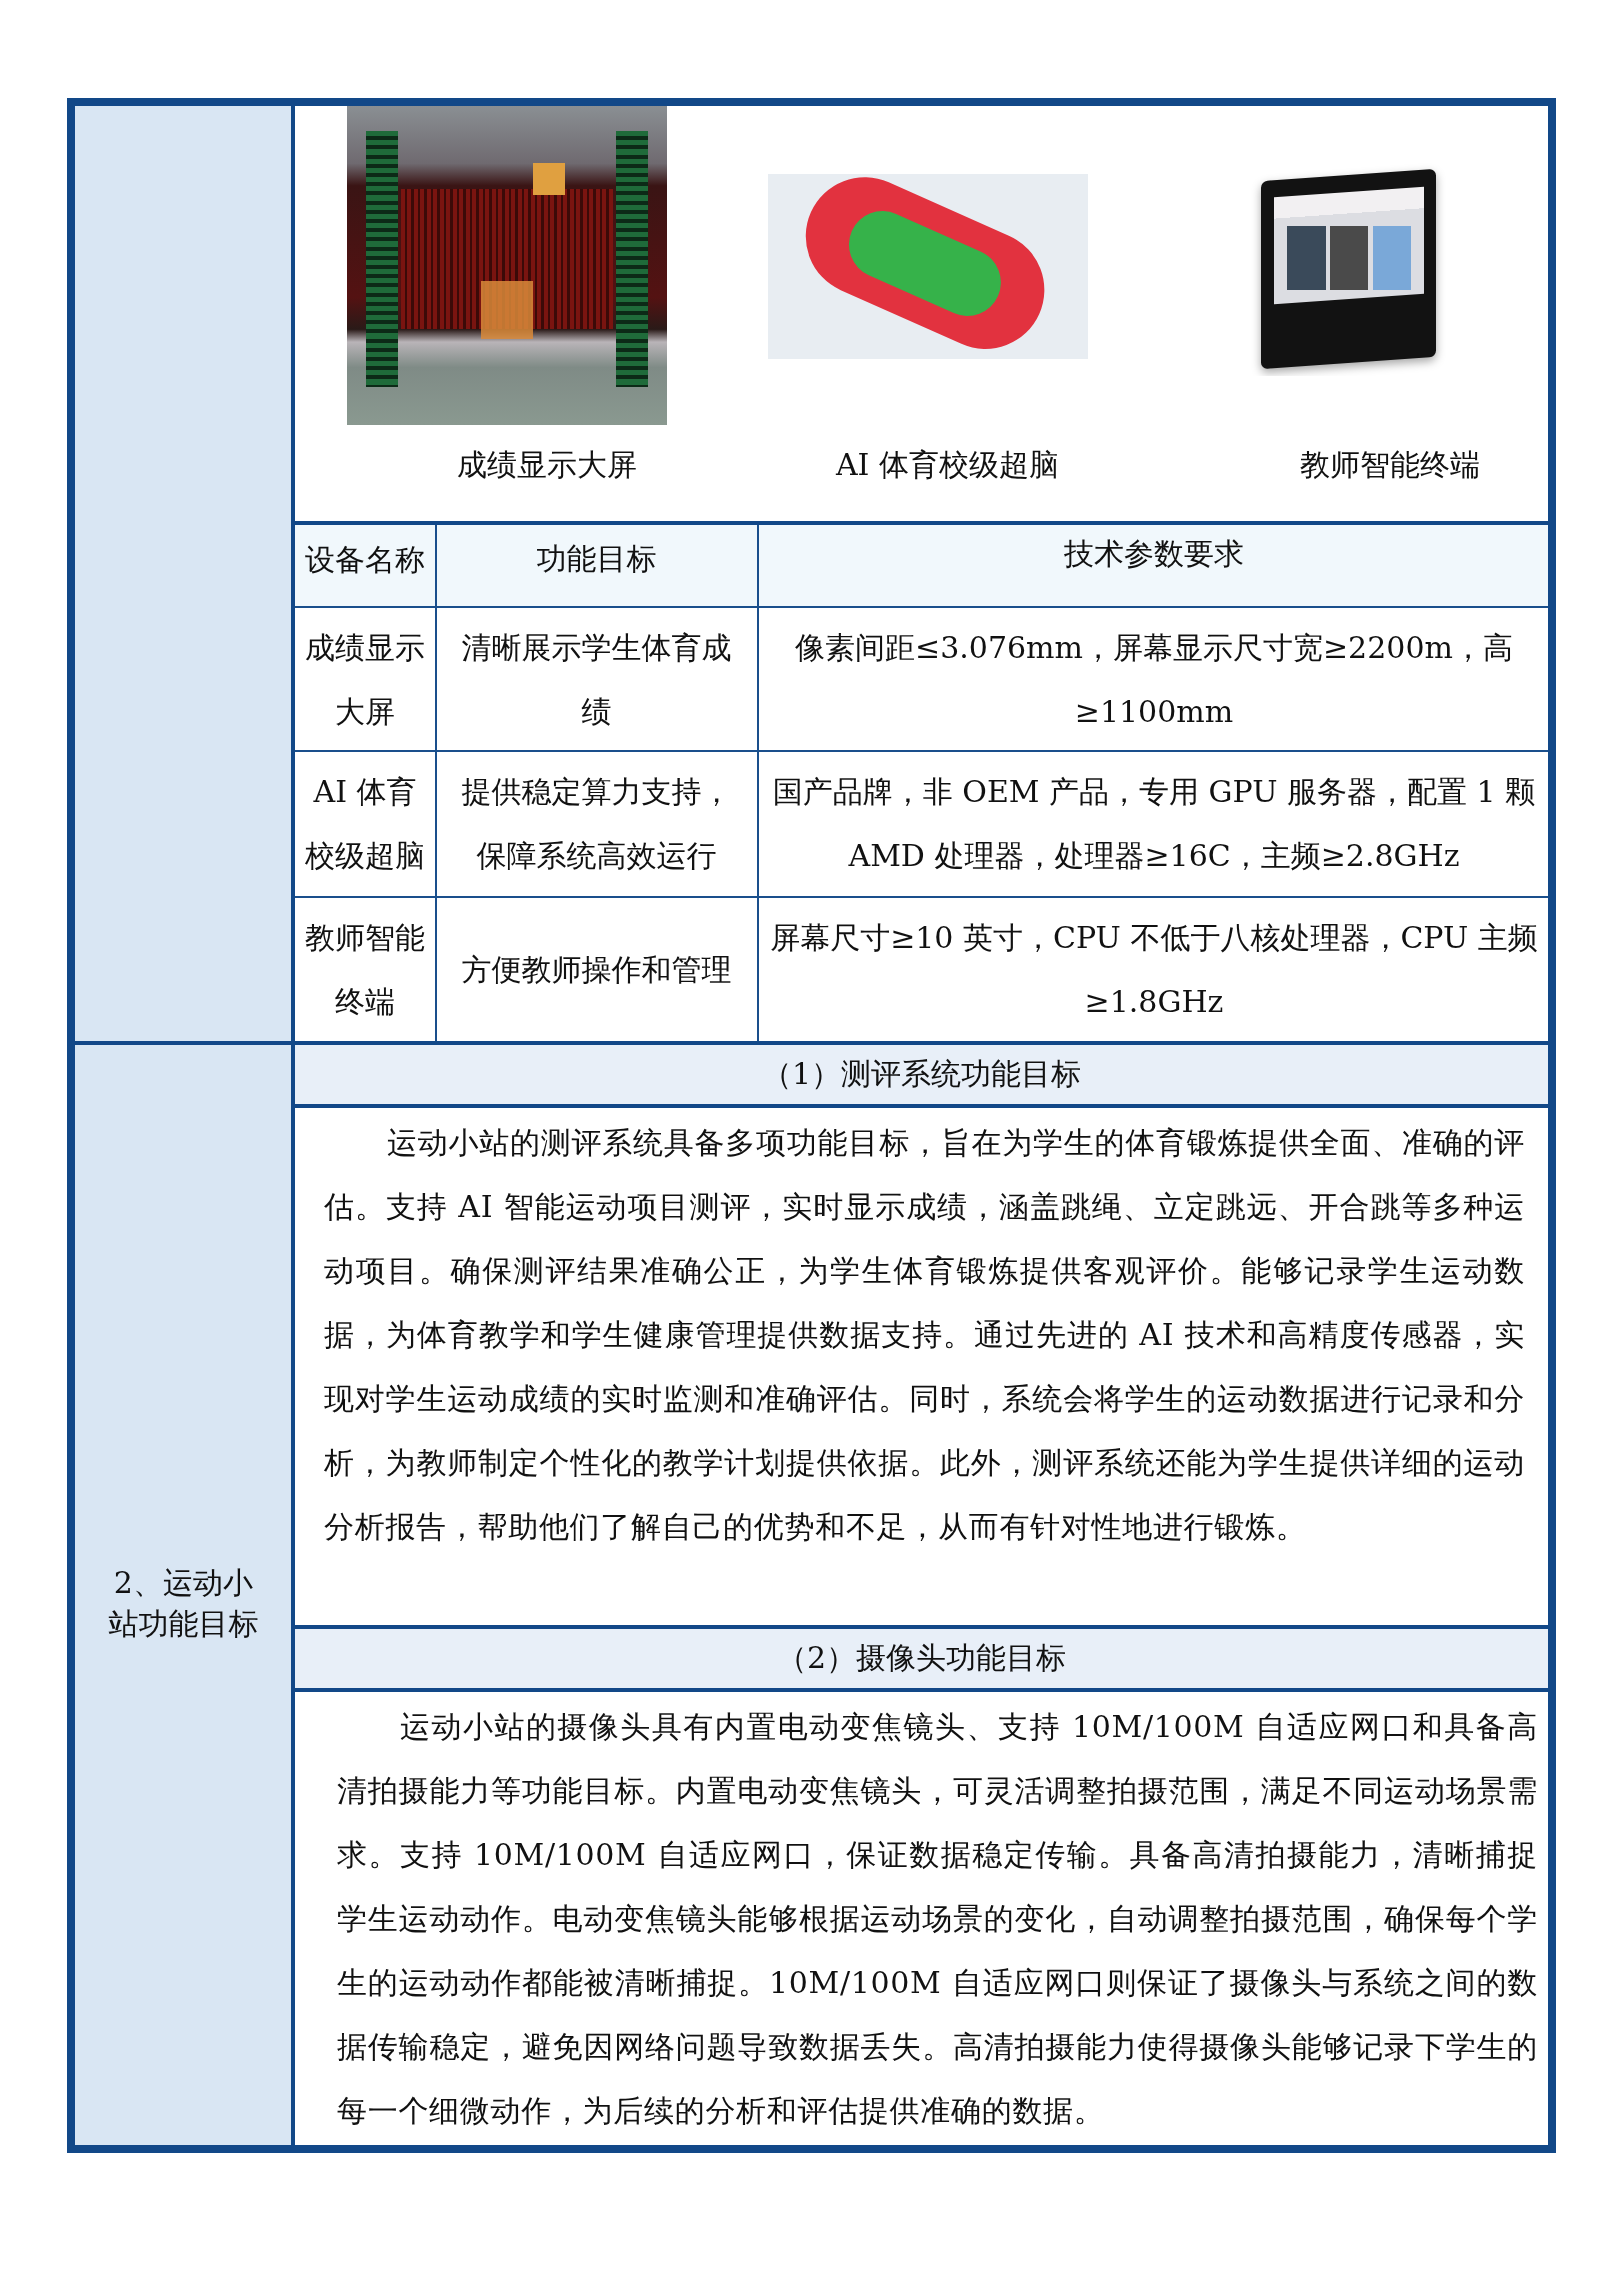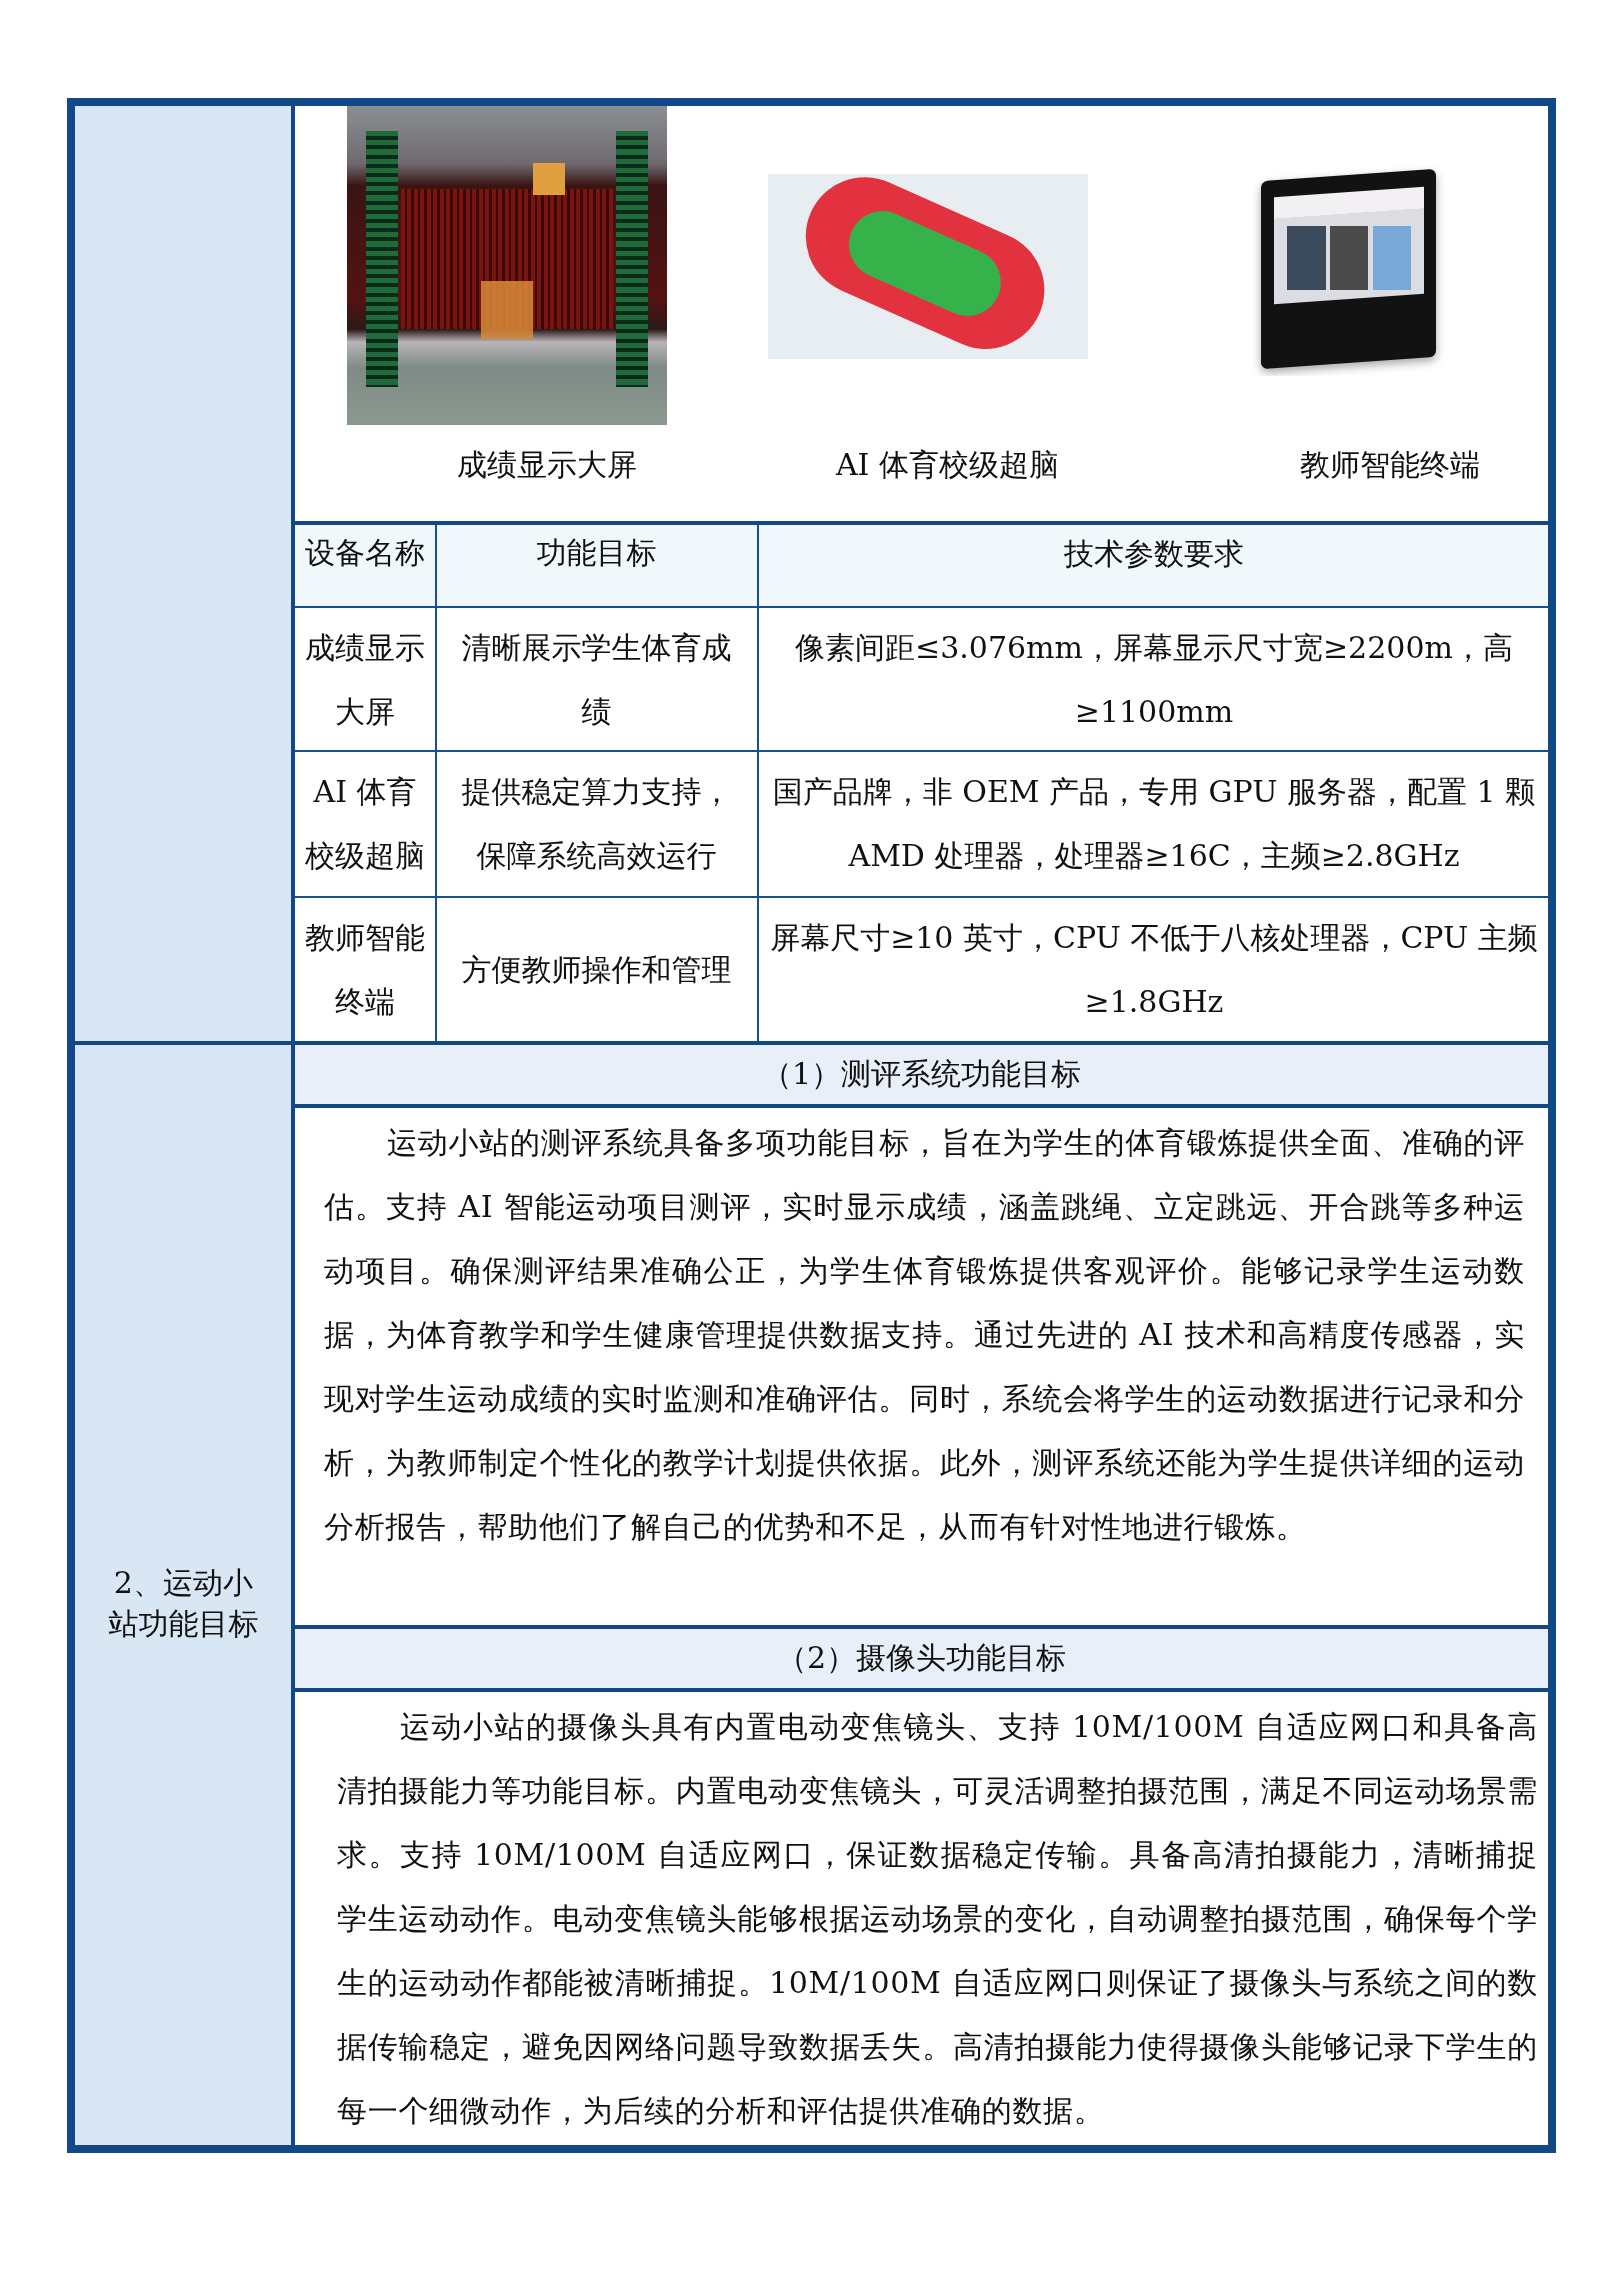--- a/index.html
+++ b/index.html
@@ -95,22 +95,22 @@
     <div class="screen"></div>
     <div class="tile" style="left:22%;background:#3a4a5a;"></div>
     <div class="tile" style="left:42%;background:#4a4a4a;"></div>
     <div class="tile" style="left:62%;background:#7aa8d8;"></div>
   </div>
 
   <div class="caption" style="left:308px;top:347px;width:262px;">成绩显示大屏</div>
   <div class="caption" style="left:730px;top:347px;width:262px;">AI 体育校级超脑</div>
   <div class="caption" style="left:1151px;top:347px;width:262px;">教师智能终端</div>
 
-  <div class="cell" style="left:228px;top:427px;width:140px;height:81px;align-items:flex-start;padding-top:2px;line-height:52px;">设备名称</div>
-  <div class="cell" style="left:370px;top:427px;width:319px;height:81px;align-items:flex-start;padding-top:2px;line-height:52px;">功能目标</div>
+  <div class="cell" style="left:228px;top:427px;width:140px;height:81px;align-items:flex-start;padding-top:9px;line-height:52px;">设备名称</div>
+  <div class="cell" style="left:370px;top:427px;width:319px;height:81px;align-items:flex-start;padding-top:8px;line-height:52px;">功能目标</div>
   <div class="cell" style="left:692px;top:427px;width:790px;height:81px;align-items:flex-start;padding-top:2.6px;line-height:52px;">技术参数要求</div>
 
   <div class="cell" style="left:228px;top:510px;width:140px;height:143px;flex-direction:column;text-align:center;">
     <span>成绩显示</span>
     <span>大屏</span>
   </div>
   <div class="cell" style="left:370px;top:510px;width:319px;height:143px;flex-direction:column;">
     <span>清晰展示学生体育成</span>
     <span>绩</span>
   </div>

